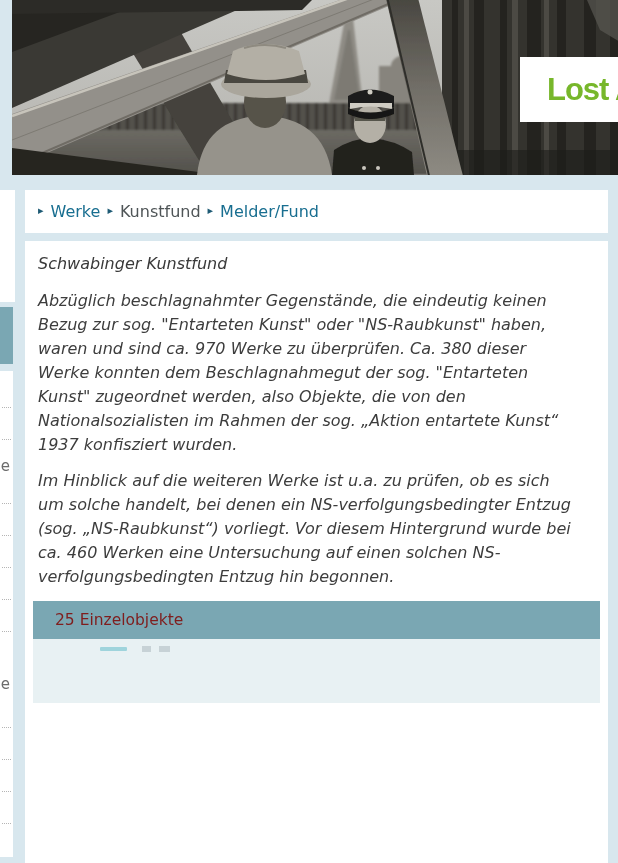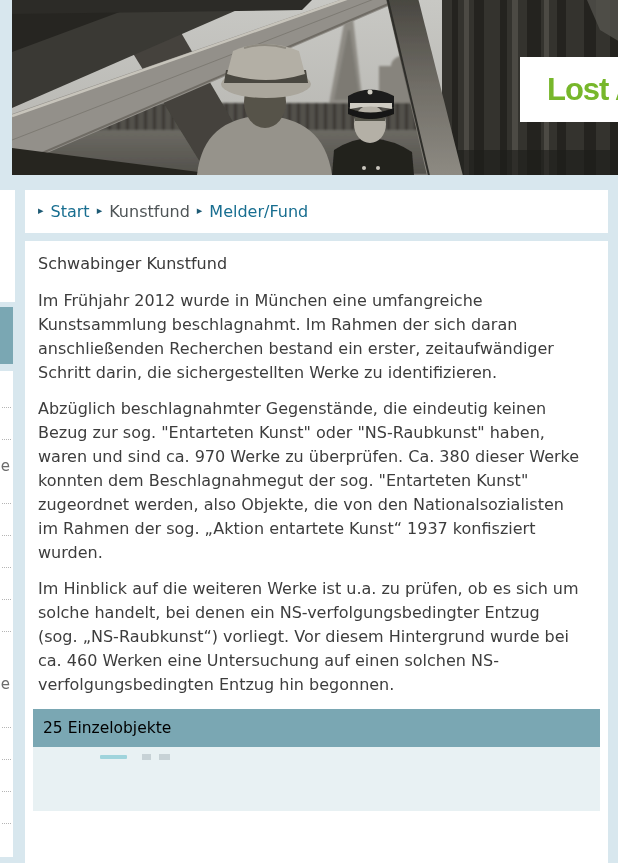--- a/index.html
+++ b/index.html
@@ -26,25 +26,25 @@
   .crumb-box{position:absolute;left:25px;top:190px;width:583px;height:43px;background:#ffffff;
              display:flex;align-items:center;padding-left:13px;box-sizing:border-box;font-size:16px;}
   .bc-sep{color:#1d5a74;font-size:11px;margin:0 7px 0 0;position:relative;top:-1px;}
   .bc-link{text-decoration:none;margin-right:7px;}
   .bc-teal{color:#186e90;}
   .bc-gray{color:#4f5557;}
 
   
   .content-box{position:absolute;left:25px;top:241px;width:583px;height:622px;background:#ffffff;
                overflow:hidden;box-sizing:border-box;}
-  .content-inner{padding:12px 28px 0 13px;color:#3d3d3d;font-size:16px;line-height:24px;}
+  .content-inner{padding:12px 28px 0 13px;color:#3d3d3d;font-size:16px;line-height:24px;font-style:italic;}
   .page-title{margin:0 0 14px 0;font-size:16px;font-weight:normal;color:#3a3a3a;line-height:22px;}
   .para{margin:0 0 12px 0;}
   .section-bar{margin:10px 8px 0 8px;height:38px;background:#7aa7b3;display:flex;align-items:center;
-               color:#000000;font-size:15.5px;padding-left:10px;box-sizing:border-box;}
+               color:#7f1d1d;font-size:15.5px;padding-left:22px;box-sizing:border-box;}
   .list-area{margin:0 8px;height:64px;background:#e8f1f3;position:relative;}
   .teal-bit{position:absolute;left:67px;top:8px;width:27px;height:4px;background:#9fd4dc;border-radius:1px;}
   .speck{position:absolute;top:7px;height:6px;background:#bcc7cc;opacity:.75;}
   .speck-a{left:109px;width:9px;}
   .speck-b{left:126px;width:11px;}
 </style>
 </head>
 <body>
 
 <div class="page">
@@ -161,31 +161,30 @@
     <div class="stub" style="top:356px"></div>
     <div class="stub" style="top:388px"></div>
     <div class="stub" style="top:420px"></div>
     <div class="stub" style="top:452px"></div>
     <span class="frag" style="top:88px">e</span>
     <span class="frag" style="top:306px">e</span>
   </div>
 
   <nav class="crumb-box">
     <span class="bc-sep">▸</span>
-    <a class="bc-link bc-teal" href="#">Start</a>
+    <a class="bc-link bc-teal" href="#">Werke</a>
     <span class="bc-sep">▸</span>
     <a class="bc-link bc-gray" href="#">Kunstfund</a>
     <span class="bc-sep">▸</span>
     <a class="bc-link bc-teal" href="#">Melder/Fund</a>
   </nav>
 
   <section class="content-box">
     <div class="content-inner">
       <h1 class="page-title">Schwabinger Kunstfund</h1>
-      <p class="para">Im Frühjahr 2012 wurde in München eine umfangreiche Kunstsammlung beschlagnahmt. Im Rahmen der sich daran anschließenden Recherchen bestand ein erster, zeitaufwändiger Schritt darin, die sichergestellten Werke zu identifizieren.</p>
       <p class="para">Abzüglich beschlagnahmter Gegenstände, die eindeutig keinen Bezug zur sog. "Entarteten Kunst" oder "NS-Raubkunst" haben, waren und sind ca. 970 Werke zu überprüfen. Ca. 380 dieser Werke konnten dem Beschlagnahmegut der sog. "Entarteten Kunst" zugeordnet werden, also Objekte, die von den Nationalsozialisten im Rahmen der sog. „Aktion entartete Kunst“ 1937 konfisziert wurden.</p>
       <p class="para">Im Hinblick auf die weiteren Werke ist u.a. zu prüfen, ob es sich um solche handelt, bei denen ein NS-verfolgungsbedingter Entzug (sog. „NS-Raubkunst“) vorliegt. Vor diesem Hintergrund wurde bei ca. 460 Werken eine Untersuchung auf einen solchen NS-verfolgungsbedingten Entzug hin begonnen.</p>
     </div>
     <div class="section-bar">
       <span>25 Einzelobjekte</span>
     </div>
     <div class="list-area">
       <div class="teal-bit"></div>
       <div class="speck speck-a"></div>
       <div class="speck speck-b"></div>

